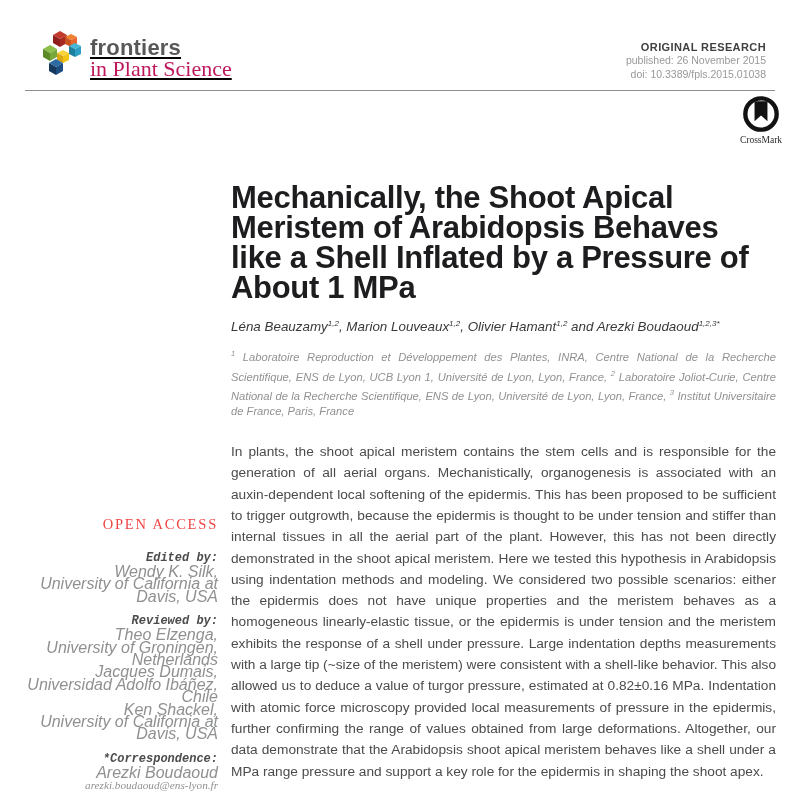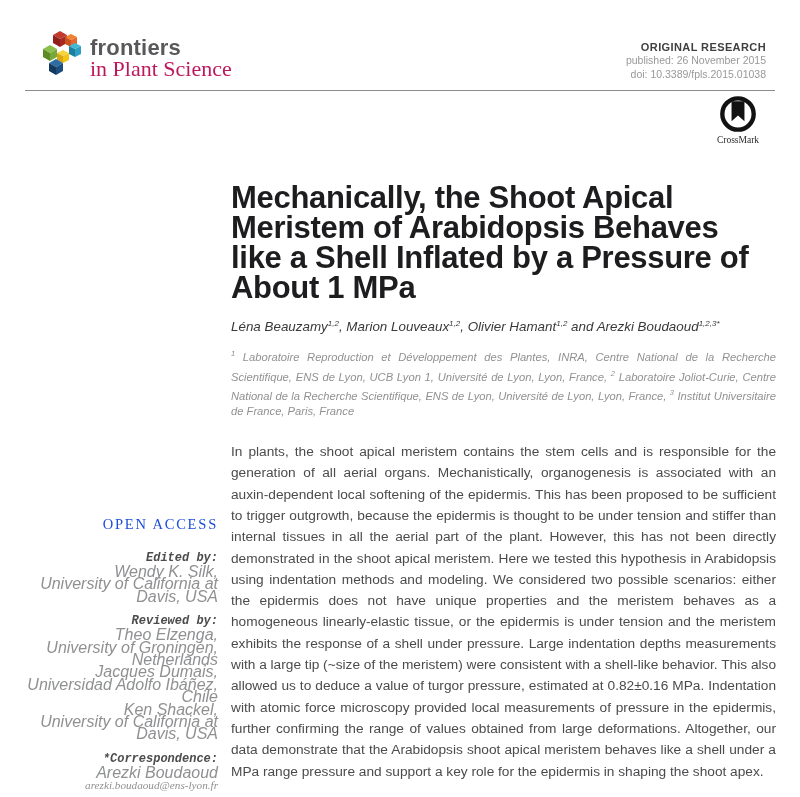--- a/index.html
+++ b/index.html
@@ -6,37 +6,37 @@
   html,body { background:#ffffff; }
   body { font-family:"Liberation Sans", sans-serif; }
   .page {
     position:relative; width:800px; height:797px;
     background:#ffffff; overflow:hidden; margin:0 auto;
   }
 
   
   .logo-row { position:absolute; top:29px; left:41px; display:flex; align-items:flex-start; }
   .cubes { width:44px; height:48px; }
-  .wordmark { margin-left:5px; margin-top:8px; }
+  .wordmark { margin-left:5px; margin-top:8px;text-decoration:underline; }
   .wordmark-main { font-size:22px; font-weight:bold; color:#58585a; line-height:21px; letter-spacing:0.2px; }
   .wordmark-sub  { font-family:"Liberation Serif", serif; font-size:22px; color:#be185d; line-height:21px; }
 
   .header-right { position:absolute; top:40px; right:34px; text-align:right; }
   .article-type { font-size:11px; font-weight:bold; color:#404042; letter-spacing:0.4px; line-height:14px; }
   .pub-line, .doi-line { font-size:10.5px; color:#99999b; line-height:13.5px; }
 
   .header-rule { position:absolute; top:90px; left:25px; width:750px; border-top:1px solid #8d8d8f; }
 
   
-  .crossmark { position:absolute; top:95px; left:709px; width:58px; text-align:center; cursor:pointer; }
+  .crossmark { position:absolute; top:95px; left:732px; width:58px; text-align:center; cursor:pointer; }
   .crossmark-label { font-family:"Liberation Serif", serif; font-size:9.5px; color:#2a2a2a; margin-top:-2px; }
 
   
   .sidebar { position:absolute; top:516px; left:25px; width:193px; text-align:right; }
-  .open-access { font-family:"Liberation Serif", serif; font-size:14.5px; letter-spacing:1.8px; color:#1d4ed8; }
+  .open-access { font-family:"Liberation Serif", serif; font-size:14.5px; letter-spacing:1.8px; color:#ef4444; }
   .side-group { font-style:italic; }
   .g-edited { margin-top:18px; }
   .g-reviewed { margin-top:11px; }
   .g-corr { margin-top:11px; }
   .g-specialty { margin-top:25px; }
   .side-label { font-weight:bold; font-size:12px; color:#4c4c4e; line-height:14px; margin-bottom:1px;font-family:Liberation Mono, monospace; }
   .side-lines { font-size:16px; color:#8f9092; line-height:12.4px; white-space:pre-line; }
   .side-email { font-size:11.2px; color:#8f9092; line-height:12.4px; text-decoration:none; display:block;font-family:Liberation Serif, serif; }
 
   

